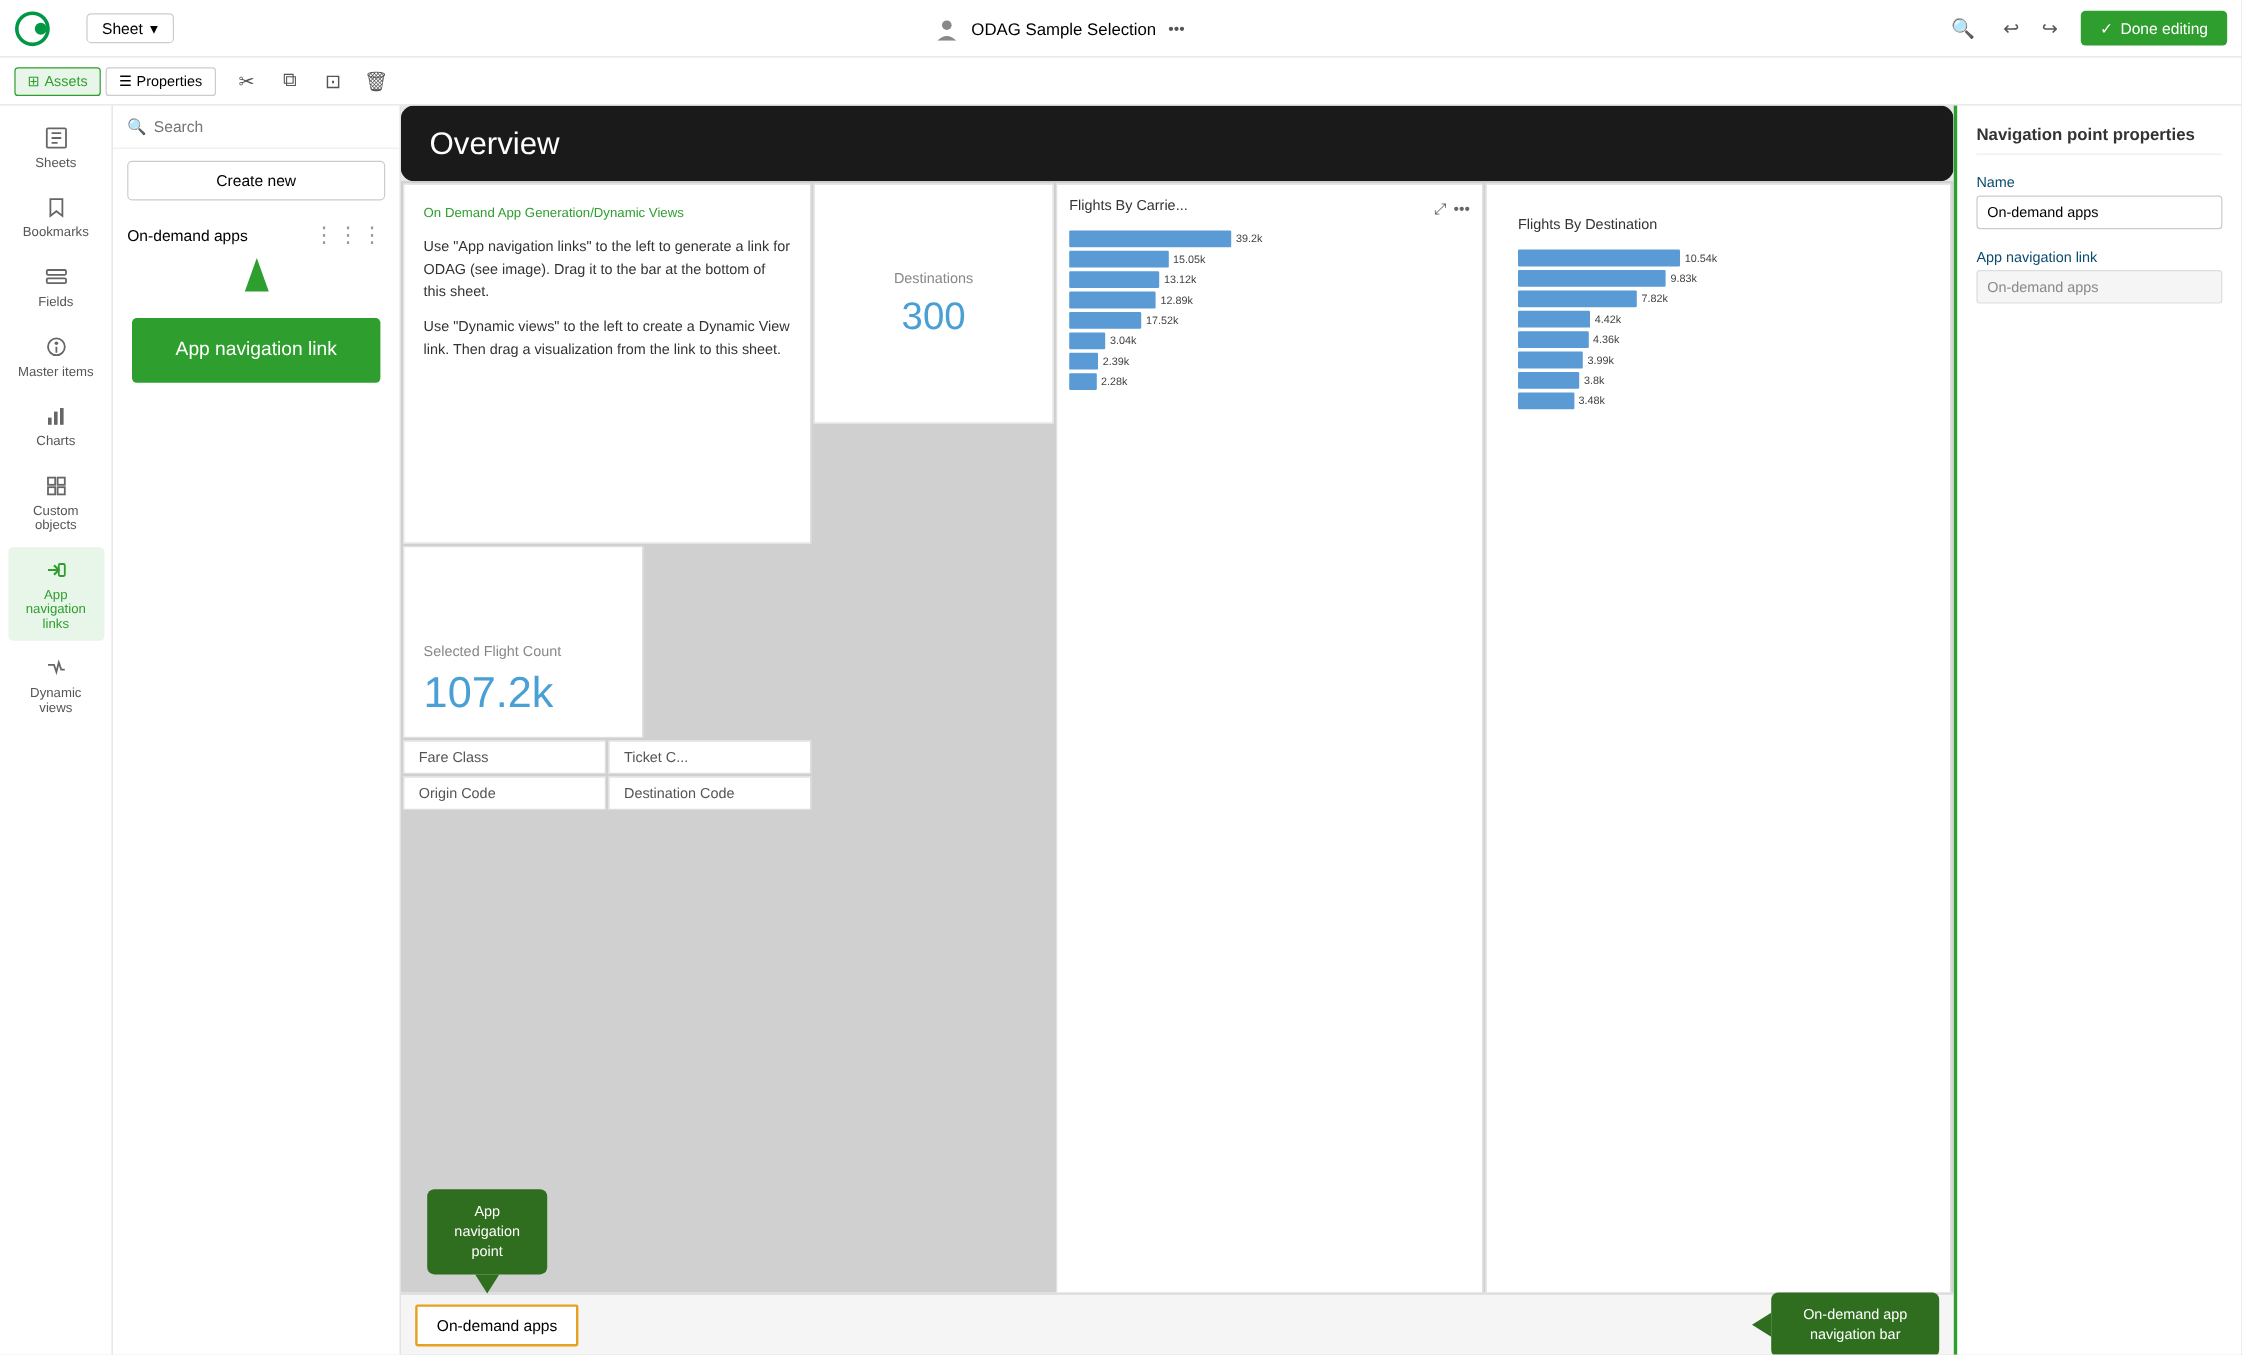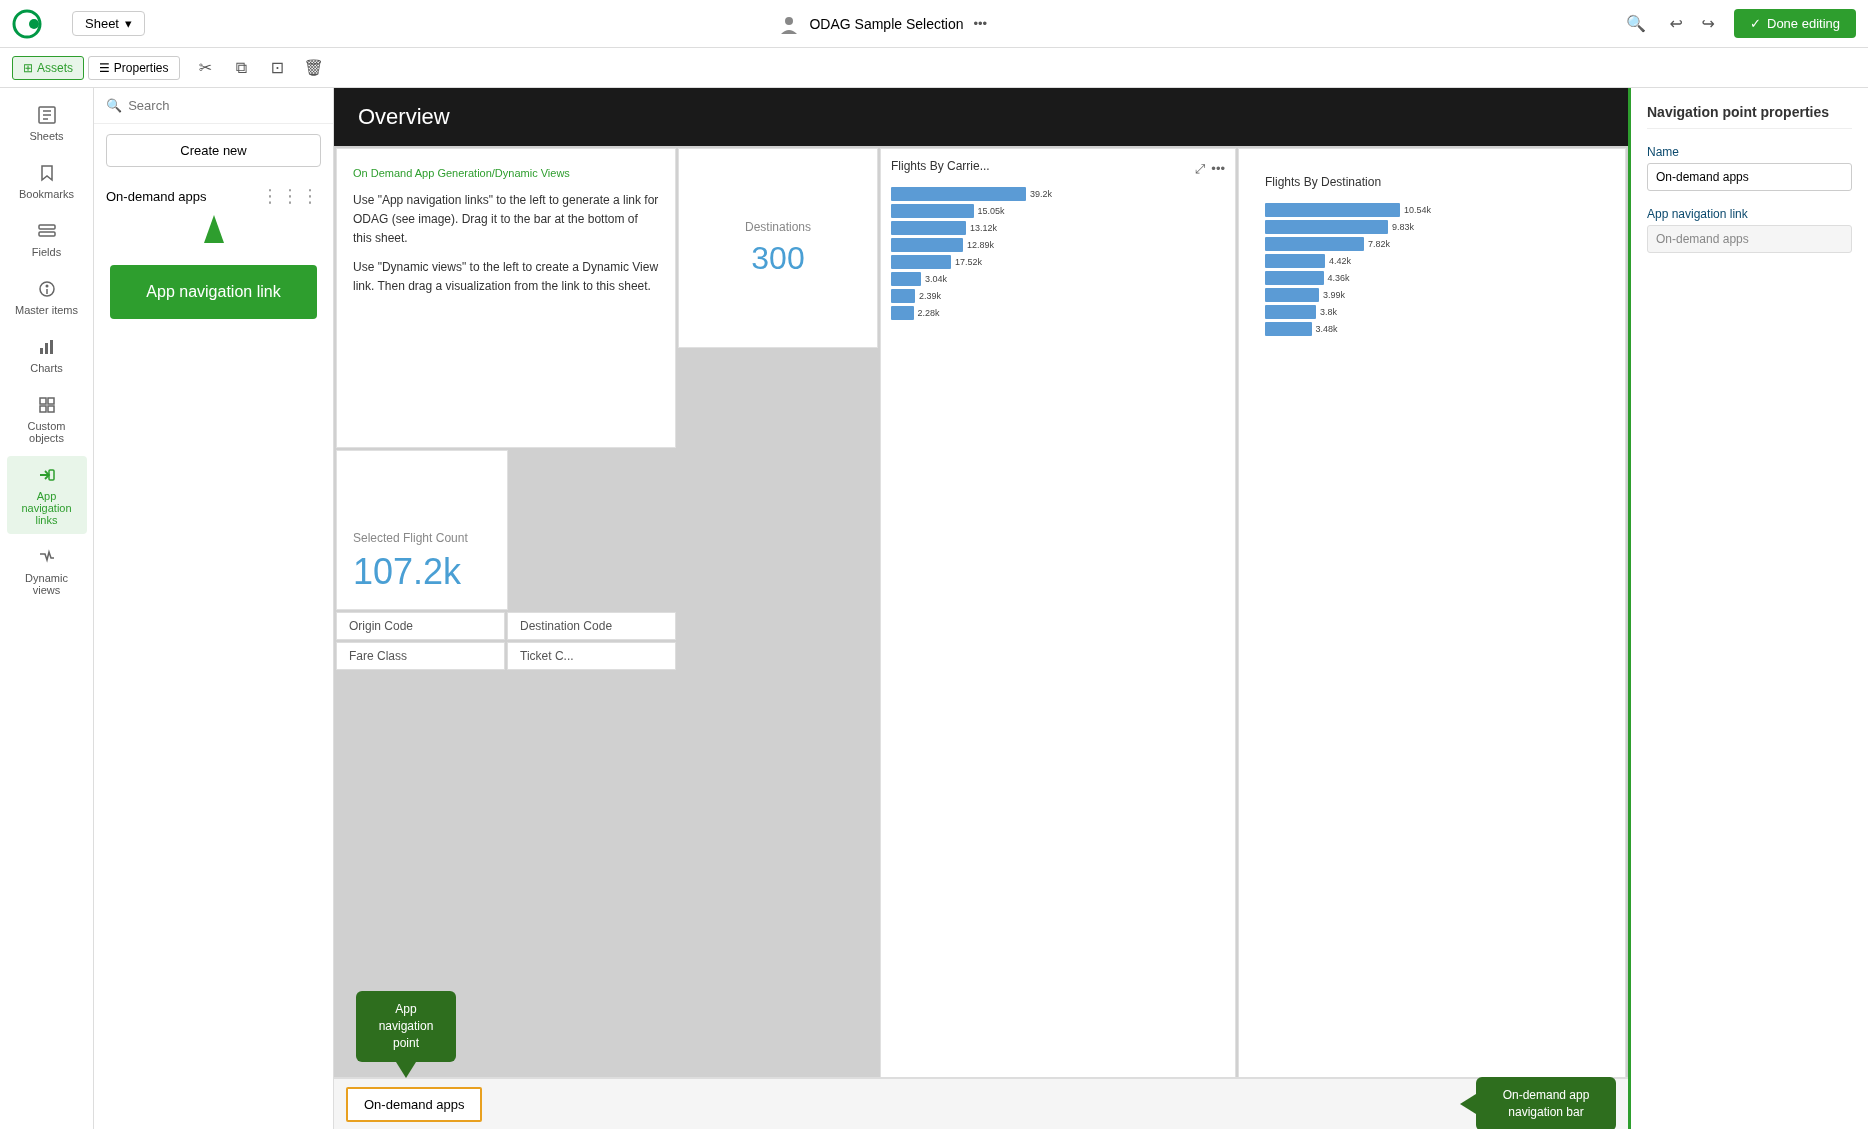--- a/index.html
+++ b/index.html
@@ -227,22 +227,23 @@
       flex: 1;
       background: #e8e8e8;
       padding: 0;
       overflow: hidden;
       position: relative;
     }
     .overview-header {
       background: #1a1a1a;
       color: #fff;
       padding: 16px 24px;
-      font-size: 22px;
+      font-size: 26px;
       font-weight: 400;
+      border-radius: 11px;
     }
 
     .widget {
       background: #fff;
       border: 1px solid #e0e0e0;
     }
 
     
     .info-widget {
       width: 340px;
@@ -291,21 +292,21 @@
       font-size: 12px;
       color: #888;
       margin-bottom: 6px;
     }
     .kpi-value {
       font-size: 32px;
       color: #4a9fd4;
       font-weight: 300;
     }
     .kpi-main-widget {
-      width: 172px;
+      width: 200px;
       min-height: 200px;
       display: flex;
       flex-direction: column;
       align-items: flex-start;
       justify-content: flex-end;
       padding: 16px;
     }
     .kpi-main-label {
       font-size: 12px;
       color: #888;
@@ -619,27 +620,27 @@
             <p>Use "App navigation links" to the left to generate a link for ODAG (see image). Drag it to the bar at the bottom of this sheet.</p>
             <p>Use "Dynamic views" to the left to create a Dynamic View link. Then drag a visualization from the link to this sheet.</p>
           </div>
 
           <div class="widget kpi-main-widget" style="min-height:160px;">
             <div class="kpi-main-label">Selected Flight Count</div>
             <div class="kpi-main-value">107.2k</div>
           </div>
 
           <div style="display:flex;gap:2px;">
+            <div class="filter-widget" style="flex:1;border:1px solid #ddd;">Fare Class</div>
+            <div class="filter-widget" style="flex:1;border:1px solid #ddd;">Ticket C...</div>
+          </div>
+
+          <div style="display:flex;gap:2px;">
             <div class="filter-widget" style="flex:1;border:1px solid #ddd;">Origin Code</div>
             <div class="filter-widget" style="flex:1;border:1px solid #ddd;">Destination Code</div>
-          </div>
-
-          <div style="display:flex;gap:2px;">
-            <div class="filter-widget" style="flex:1;border:1px solid #ddd;">Fare Class</div>
-            <div class="filter-widget" style="flex:1;border:1px solid #ddd;">Ticket C...</div>
           </div>
         </div>
 
         <div style="display:flex;flex-direction:column;gap:2px;width:200px;flex-shrink:0;">
 
 
           <div class="widget kpi-widget">
             <div class="kpi-label">Destinations</div>
             <div class="kpi-value">300</div>
           </div>

